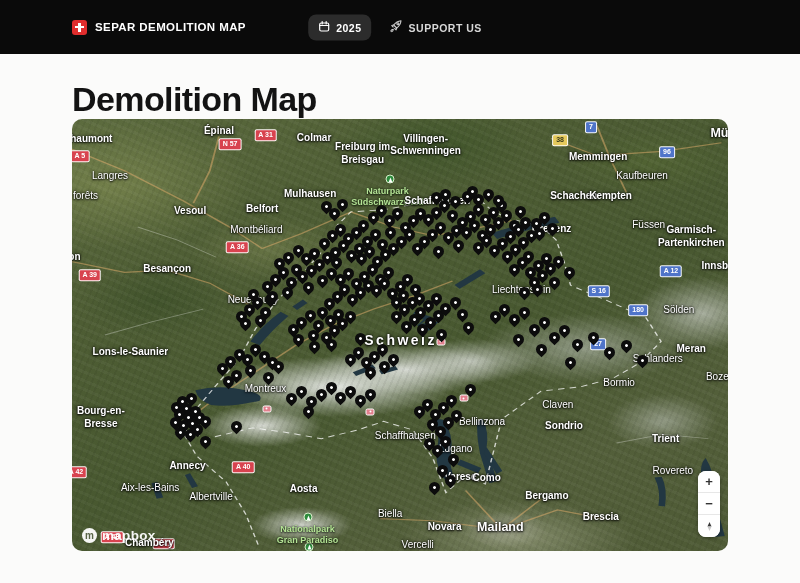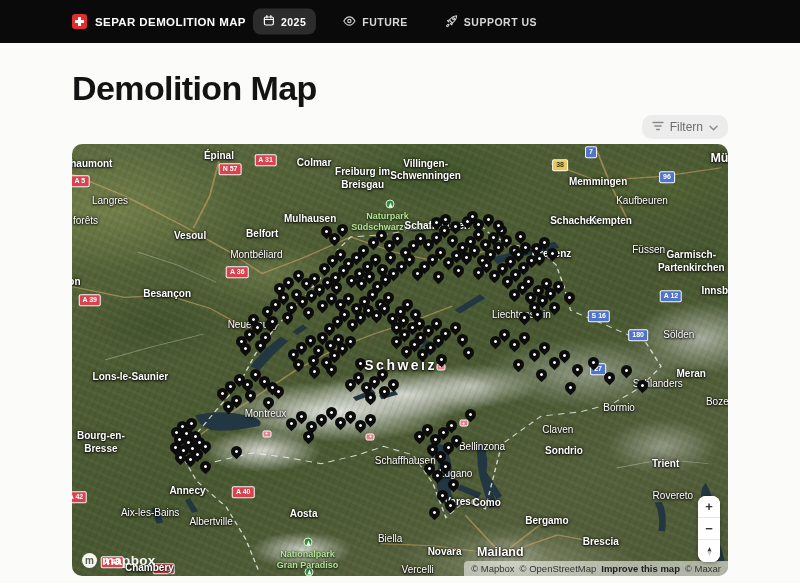--- a/index.html
+++ b/index.html
@@ -1,26 +1,26 @@
 <!DOCTYPE html>
 <html><head>
 <meta charset="utf-8">
 <style>
   * { box-sizing: border-box; }
   body { margin:0; background:#fbfbfa; font-family:"Liberation Sans",sans-serif; width:800px; height:583px; overflow:hidden; }
 
   
-  .topbar { background:#0a0a0a; height:43px; display:flex; }
+  .topbar { background:#0a0a0a; height:54px; display:flex; }
   .topbar-inner { width:656px; margin:0 auto; position:relative; display:flex; align-items:center; height:100%; }
   .brand { display:flex; align-items:center; gap:8px; }
   .brand-flag { width:15px; height:15px; border-radius:3px; position:relative; flex:0 0 auto; }
   .brand-flag::before { content:''; position:absolute; left:6.2px; top:3px; width:2.6px; height:9px; background:#fff; }
   .brand-flag::after  { content:''; position:absolute; left:3px; top:6.2px; width:9px; height:2.6px; background:#fff; }
   .brand-name { color:#fff; font-size:11.5px; font-weight:700; letter-spacing:.4px; }
-  .nav { position:absolute; left:50%; top:50%; transform:translate(-50%,-50%); display:flex; align-items:center; gap:17px; }
+  .nav { position:absolute; left:50%; top:50%; transform:translate(-50%,-50%); display:flex; align-items:center; gap:8px; }
   .nav-item { display:flex; align-items:center; gap:6px; background:transparent; border:0; color:#d8d8d8; font-family:inherit;
               font-size:10.5px; font-weight:700; letter-spacing:.5px; padding:6px 10px; border-radius:8px; cursor:pointer; }
   .nav-item.active { background:#2c2c2c; color:#fff; }
 
   
   .container { width:656px; margin:0 auto; }
   .page-title { font-size:34px; font-weight:700; color:#131313; letter-spacing:-.6px; margin:26px 0 0; }
   .filter-row { display:flex; justify-content:flex-end; margin:7px 0 5px; }
   .filter-btn { display:flex; align-items:center; gap:6px; background:#ececec; border:0; border-radius:10px;
                 padding:5px 10px; color:#6e6e6e; font-size:12px; font-family:inherit; cursor:pointer; }
@@ -111,59 +111,35 @@
         <span>
           <svg width="12" height="12" viewBox="0 0 12 12" fill="none" stroke="#fff" stroke-width="1.2" stroke-linecap="round">
               <rect x="1.5" y="2.5" width="9" height="8" rx="1.5"></rect>
               <path d="M1.5 5h9M4 1v2.5M8 1v2.5"></path>
             </svg>
         </span>
         <span>2025</span>
       </button>
       <button class="nav-item">
         <span>
-          <svg width="13" height="11" viewBox="0 0 14 11" fill="none" stroke="#cfcfcf" stroke-width="1.2">
-              <path d="M1 5.5C3 2.2 5 1 7 1s4 1.2 6 4.5C11 8.8 9 10 7 10S3 8.8 1 5.5Z"></path>
-              <circle cx="7" cy="5.5" r="1.8"></circle>
-            </svg>
-        </span>
-        <span>FUTURE</span>
-      </button>
-      <button class="nav-item">
-        <span>
           <svg width="13" height="13" viewBox="0 0 13 13" fill="none" stroke="#cfcfcf" stroke-width="1.1" stroke-linecap="round" stroke-linejoin="round">
               <path d="M7.5 8.5C9.5 7 11.5 4.5 11.8 1.2 8.5 1.5 6 3.5 4.5 5.5L7.5 8.5Z"></path>
               <circle cx="8.7" cy="4.3" r="1"></circle>
               <path d="M4.5 5.5 2.6 6.1 4 7.5M7.5 8.5 6.9 10.4 5.5 9M1.6 11.4c.6-1.2 1.5-1.6 2.5-1.6 0 1-.4 2-1.6 2.5"></path>
             </svg>
         </span>
         <span>SUPPORT US</span>
       </button>
     </nav>
   </div>
 </header>
 
 <main class="container">
   <h1 class="page-title">Demolition Map</h1>
 
-  <div class="filter-row">
-    <button class="filter-btn">
-      <span>
-        <svg width="12" height="10" viewBox="0 0 12 10" fill="none" stroke="#8a8a8a" stroke-width="1.3" stroke-linecap="round">
-            <path d="M1 1.5h10M2.8 5h6.4M4.6 8.5h2.8"></path>
-          </svg>
-      </span>
-      <span>Filtern</span>
-      <span>
-        <svg width="9" height="6" viewBox="0 0 9 6" fill="none" stroke="#8a8a8a" stroke-width="1.4" stroke-linecap="round">
-            <path d="M1 1.2 4.5 4.8 8 1.2"></path>
-          </svg>
-      </span>
-    </button>
-  </div>
 
   <div class="map-frame">
     <div class="texture"></div>
 
     <svg class="basemap" viewBox="0 0 100 100" preserveAspectRatio="none">
 
       <g fill="none" stroke="#d9a96a" stroke-width="0.28" opacity="0.55">
         <path d="M0,7 8,12 17,19 24,25 29,30"></path>
         <path d="M22.4,4 21,12 18.5,19.5"></path>
         <path d="M29,30 35,26.5 42.5,21.5"></path>
@@ -553,26 +529,20 @@
         <div class="pin" style="left: 41.2%; top: 21.6%;"></div>
         <div class="pin" style="left: 75.8%; top: 37.2%;"></div>
         <div class="pin" style="left: 60.8%; top: 64.4%;"></div>
       </div>
 
     <a class="mapbox-logo">
       <span class="logo-circle">m</span>
       <span>mapbox</span>
     </a>
 
-    <div class="attribution">
-      <span>© Mapbox</span>
-      <span>© OpenStreetMap</span>
-      <span class="improve">Improve this map</span>
-      <span>© Maxar</span>
-    </div>
 
     <div class="zoom-ctrl">
       <button class="zoom-btn">+</button>
       <button class="zoom-btn">−</button>
       <button class="zoom-btn">
         <svg width="11" height="11" viewBox="0 0 12 12">
             <path d="M6 1 8.2 6 H3.8 Z" fill="#3a3a3a"></path>
             <path d="M3.8 6 H8.2 L6 11 Z" fill="#c9c9c9"></path>
           </svg>
       </button>

